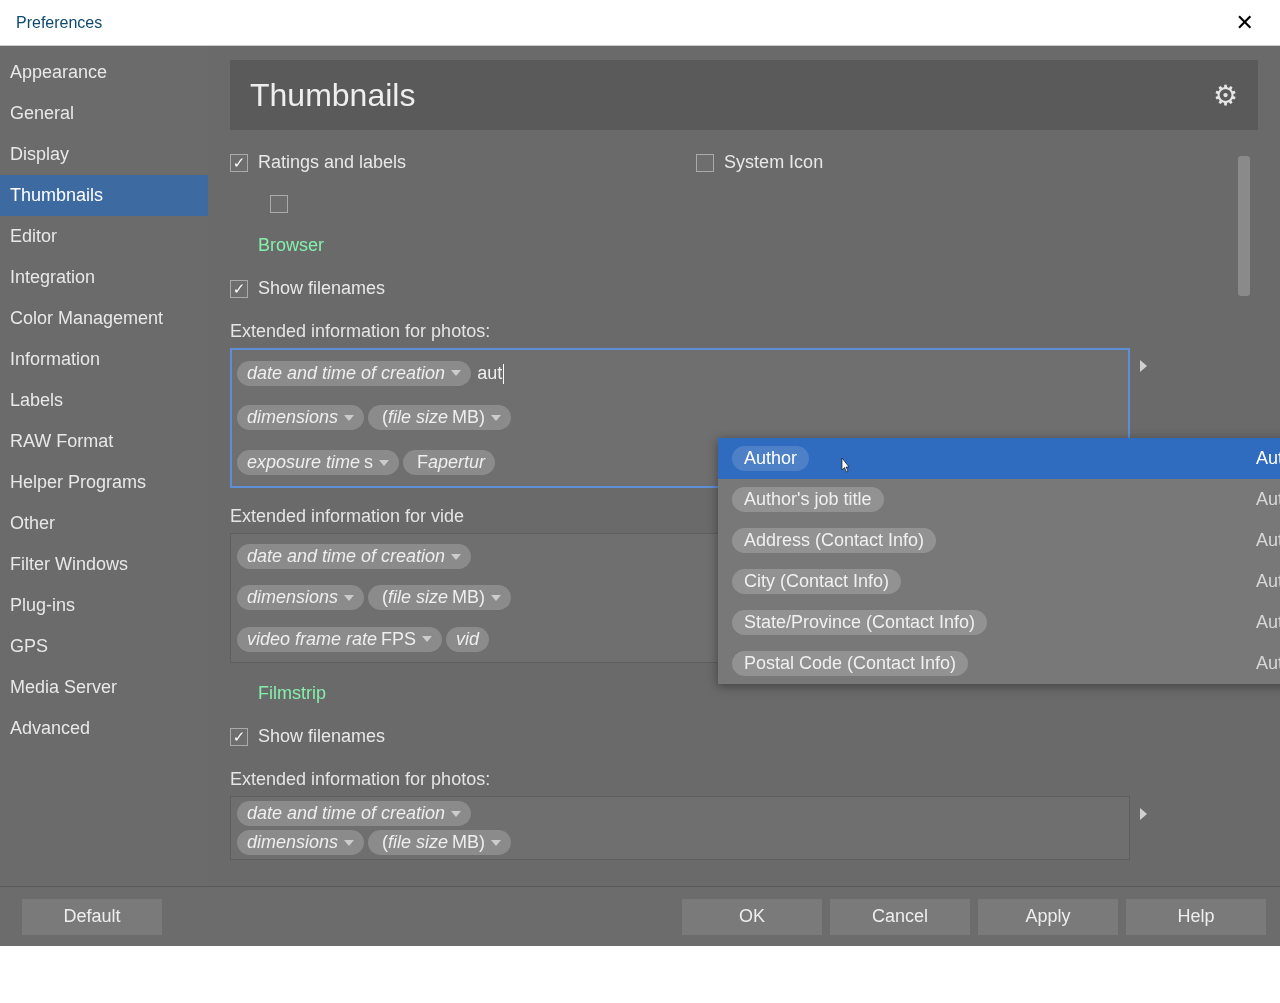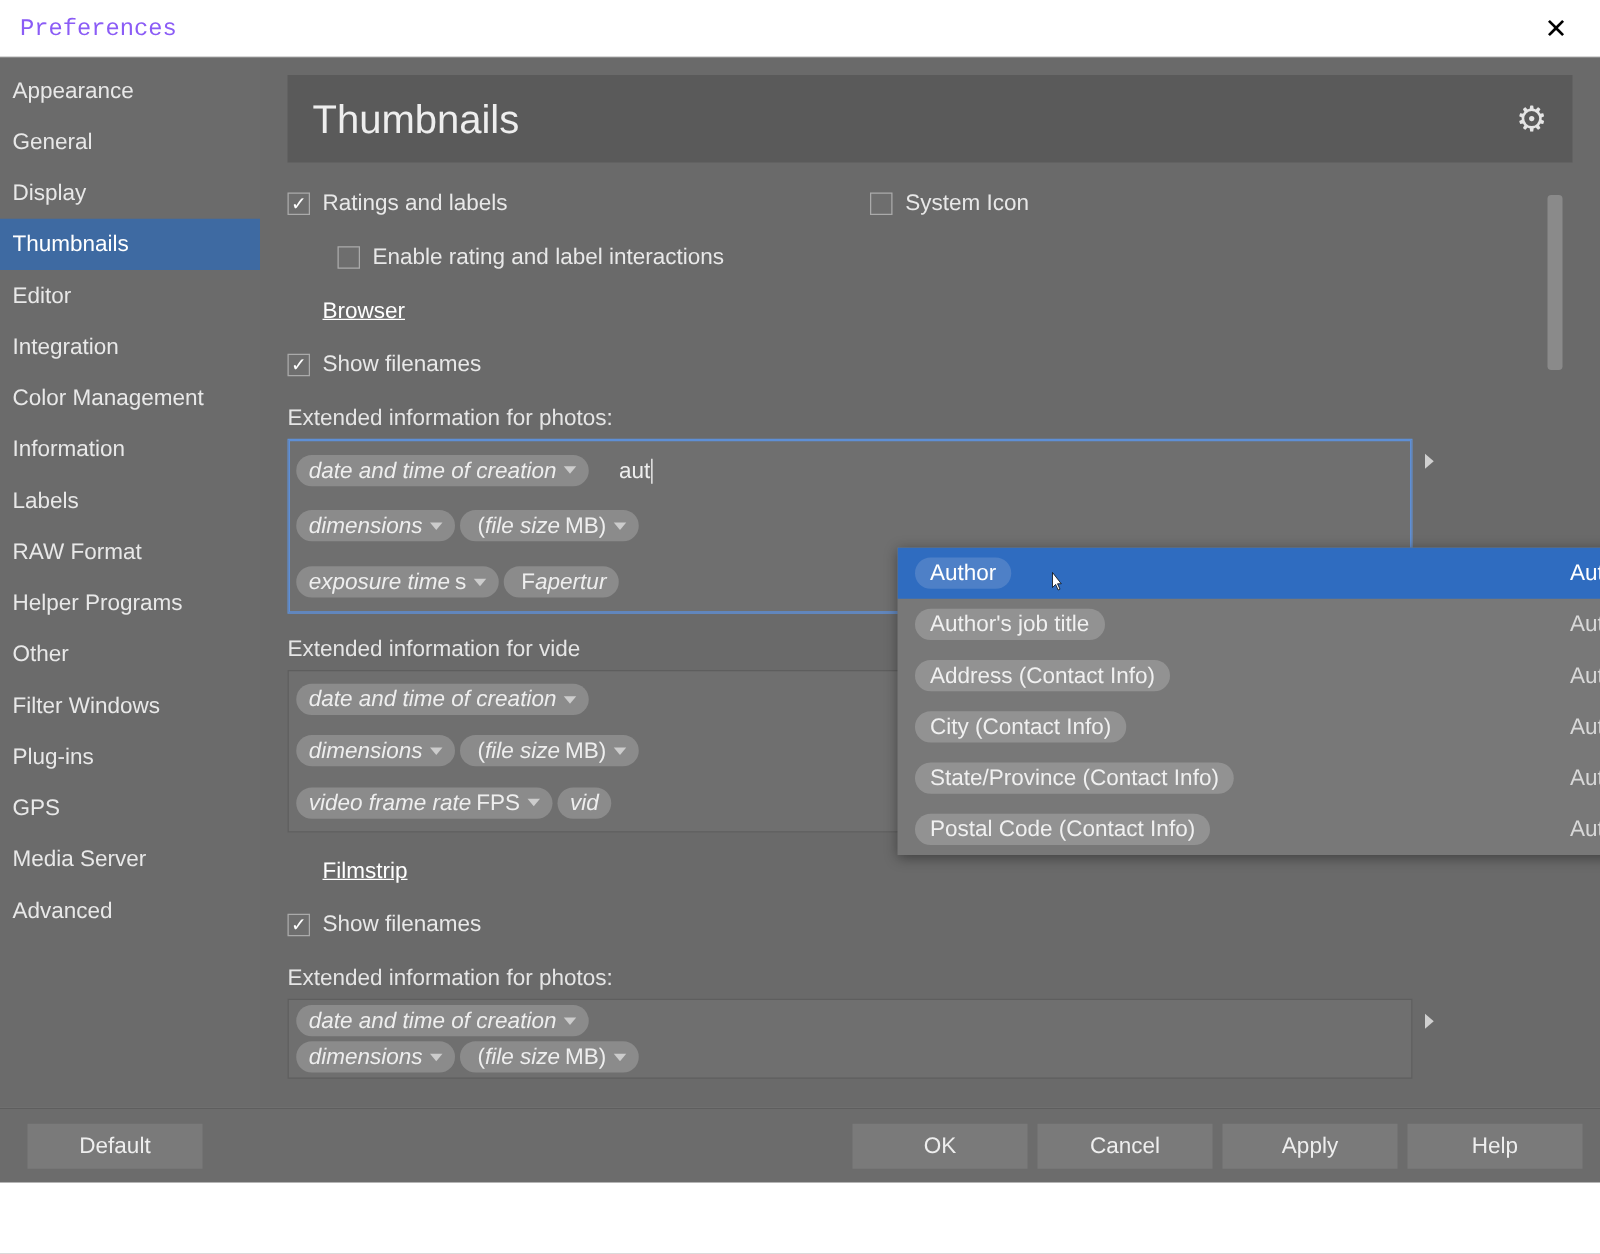--- a/index.html
+++ b/index.html
@@ -13,21 +13,21 @@
   color: #ddd;
 }
 .titlebar {
   height: 46px;
   display: flex;
   align-items: center;
   justify-content: space-between;
   padding: 0 16px;
   border-bottom: 1px solid #ccc;
 }
-.titlebar-title { color: #8b5cf6; font-size: 19px; font-family: Liberation Mono, monospace; }
+.titlebar-title { color: #0c4a6e; font-size: 16px; }
 .titlebar-close { color: #000; font-size: 22px; cursor: pointer; padding: 4px 10px; }
 
 .dialog-body {
   display: flex;
   height: 840px;
   background: #6c6c6c;
 }
 .sidebar {
   width: 208px;
   background: #6b6b6b;
@@ -78,21 +78,21 @@
   justify-content: center;
   background: #6e6e6e;
   cursor: pointer;
 }
 .checkbox.checked::after {
   content: "✓";
   color: #fff;
   font-size: 15px;
 }
 .option-label { color: #e8e8e8; font-size: 18px; }
-.section-label { color: #ffffff; font-size: 18px; margin-left: 28px; text-decoration: underline; }
+.section-label { color: #86efac; font-size: 18px; margin-left: 28px; }
 .field-label { color: #e5e5e5; font-size: 18px; margin: 12px 0 6px 0; }
 
 .tag-area {
   background: #6f6f6f;
   border: 1px solid #5e5e5e;
   min-height: 36px;
   padding: 4px 6px;
   display: flex;
   flex-wrap: wrap;
   gap: 4px;
@@ -117,21 +117,21 @@
   cursor: pointer;
 }
 .tag .sup { font-style: normal; margin-left: 4px; }
 .tag .caret {
   margin-left: 6px;
   width: 0; height: 0;
   border-left: 5px solid transparent;
   border-right: 5px solid transparent;
   border-top: 6px solid #ccc;
 }
-.typed { font-style: normal; color: #eee; font-size: 18px; margin-left: 20px; position: relative; }
+.typed { font-style: normal; color: #eee; font-size: 18px; margin-left: 2px; position: relative; }
 .cursor-line { display:inline-block; border-right: 1px solid #fff; height: 20px; vertical-align: middle; margin-left:1px;}
 
 .tag-area-wrap { display:flex; align-items:flex-start; gap:10px; }
 .expand-triangle {
   width: 0; height: 0;
   border-top: 6px solid transparent;
   border-bottom: 6px solid transparent;
   border-left: 7px solid #d0d0d0;
   margin-top: 12px;
   cursor: pointer;
@@ -252,21 +252,20 @@
     <div class="scroll-area">
       <div class="row">
         <span class="checkbox checked"></span>
         <span class="option-label">Ratings and labels</span>
         <span style="width:290px"></span>
         <span class="checkbox"></span>
         <span class="option-label">System Icon</span>
       </div>
       <div class="row indent">
         <span class="checkbox"></span>
-        <span class="option-label">Enable rating and label interactions</span>
       </div>
 
       <div class="row">
           <span class="section-label">Browser</span>
         </div>
 
       <div class="row">
         <span class="checkbox checked"></span>
         <span class="option-label">Show filenames</span>
       </div>

